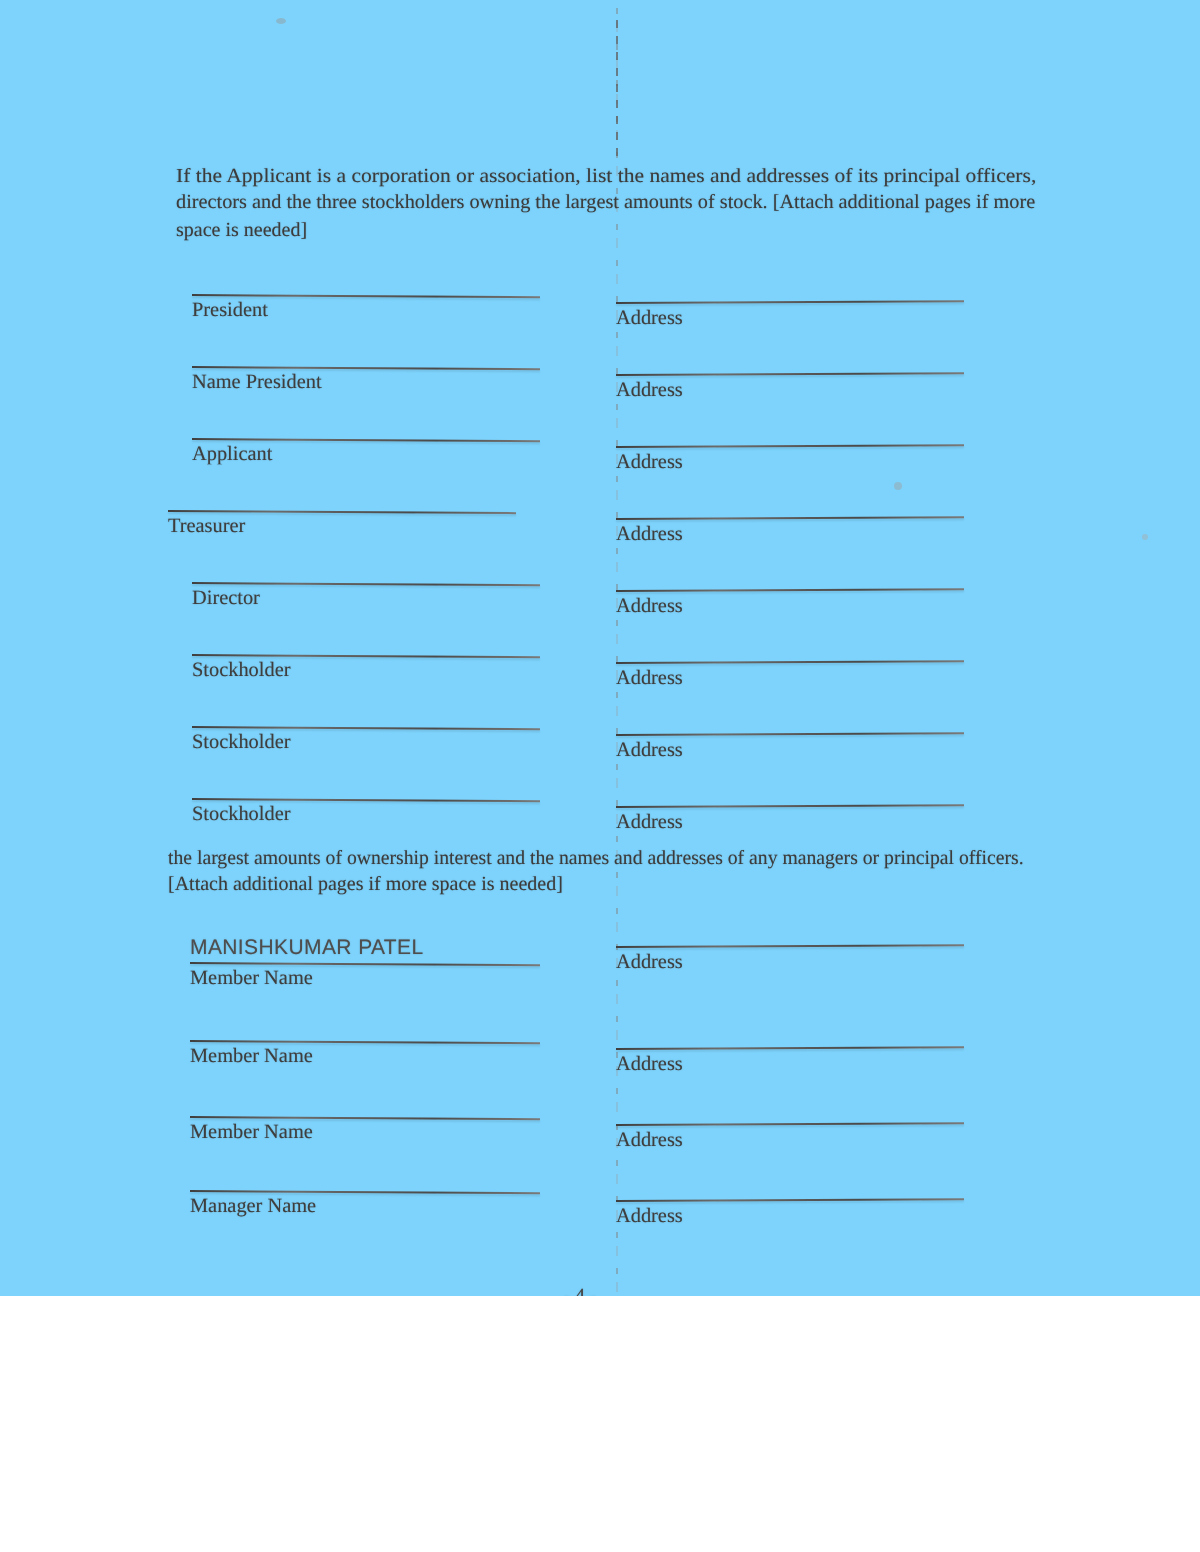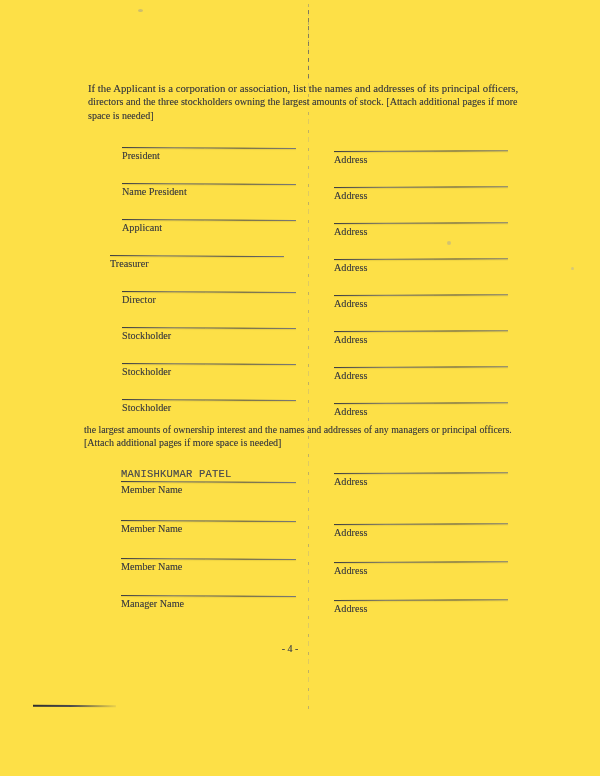--- a/index.html
+++ b/index.html
@@ -1,31 +1,31 @@
 <!DOCTYPE html>
 <html><head>
 <meta charset="utf-8">
 <style>
   html,body { margin:0; padding:0; background:#ffffff; }
   #page {
-    position:relative; width:600px; height:776px;
-    background:#fde047; overflow:hidden;
+    position:relative; width:600px; height:648px;
+    background:#7dd3fc; overflow:hidden;
     font-family:"Liberation Serif","DejaVu Serif",serif;
     color:#3c3c3c;
   }
   
   #page * { text-shadow:0 0 0.6px rgba(70,70,70,0.5); }
 
   .para { position:absolute; font-size:10px; }
   .pline { height:13.4px; line-height:13.4px; white-space:nowrap; overflow:visible; }
   .fitspan { display:inline-block; white-space:nowrap; transform-origin:left center; }
 
-  .field { position:absolute;margin-left:26px; }
+  .field { position:absolute; }
   .fill { height:13px; line-height:13px;
-          font-family:Liberation Mono, monospace;
+          font-family:Liberation Sans, sans-serif;
           font-size:10.5px; letter-spacing:0.2px; color:#4e4e4e;
           white-space:nowrap; overflow:visible; }
   .rule { height:1px; width:100%;
           background:linear-gradient(to right,#3f3f3f,#6b6b6b 30%,#4a4a4a 70%,#7a7a7a);
           box-shadow:0 1px 1px rgba(0,0,0,0.10);
           transform-origin:left center; }
   .rl { transform:rotate(0.35deg); }
   .rr { transform:rotate(-0.28deg); }
   .flabel { margin-top:2px; font-size:10.2px; color:#3e3e3e; }
 

